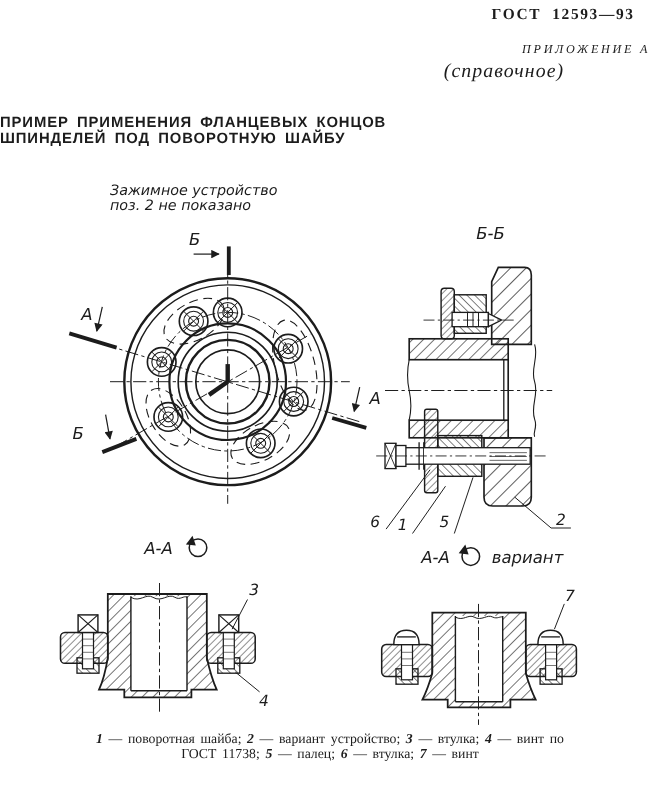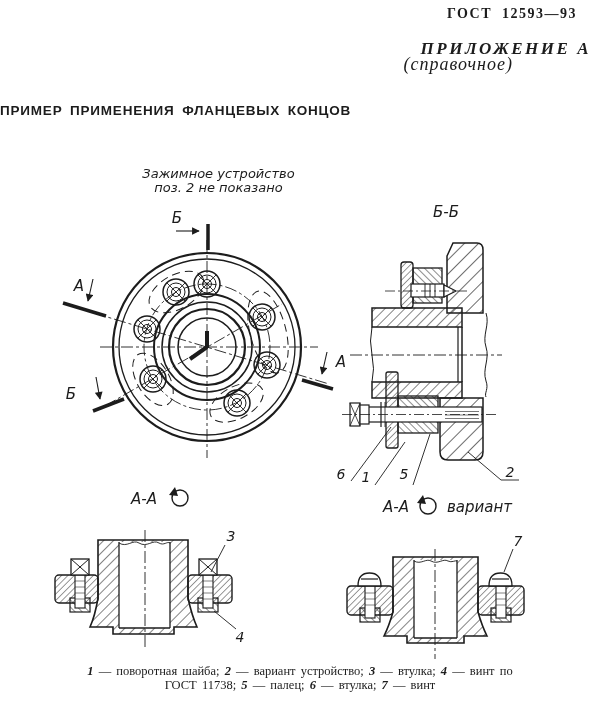--- a/index.html
+++ b/index.html
@@ -7,34 +7,34 @@
     width:600px;height:714px;position:relative;overflow:hidden;
     background:#ffffff;color:#1c1c1c;
     font-family:"Liberation Serif", serif;
   }
   .abs{position:absolute;}
   .doc-number{
     top:6px;right:23px;font-size:14px;font-weight:bold;
     letter-spacing:1.5px;word-spacing:5px;
   }
   .appendix{
-    top:39px;right:9px;font-size:17px;font-weight:bold;font-style:italic;
+    top:39px;right:9px;font-size:11px;font-weight:normal;font-style:italic;
     letter-spacing:2.5px;
   }
   .appendix-note{
     top:54px;right:87px;font-size:18px;font-style:italic;letter-spacing:1px;
   }
   .fig-title{
     top:103px;left:0;width:600px;text-align:left;
     font-family:"Liberation Sans", sans-serif;
     font-size:13.5px;font-weight:bold;line-height:15px;
     letter-spacing:0.8px;word-spacing:3px;
   }
   .draw-note{
-    top:167px;left:126px;width:185px;text-align:center;
+    top:167px;left:100px;width:185px;text-align:left;
     font-family:"DejaVu Sans", sans-serif;
     font-style:italic;font-size:13px;line-height:14px;
   }
   .legend{
     top:665px;left:0;width:600px;text-align:center;
     font-size:12.5px;line-height:13.5px;word-spacing:2px;
   }
   .legend .num{font-style:italic;font-weight:bold;}
   svg text{
     font-family:"DejaVu Sans", sans-serif;font-style:italic;
@@ -309,20 +309,21 @@
     <text class="num-lbl" x="518" y="546" text-anchor="middle" stroke="none">7</text>
   </g>
 </svg>
 
 <div class="abs doc-number">ГОСТ 12593—93</div>
 <div class="abs appendix">ПРИЛОЖЕНИЕ А</div>
 <div class="abs appendix-note">(справочное)</div>
 
 <div class="abs fig-title">
   <div>ПРИМЕР ПРИМЕНЕНИЯ ФЛАНЦЕВЫХ КОНЦОВ</div>
+  <div>ШПИНДЕЛЕЙ ПОД ПОВОРОТНУЮ ШАЙБУ</div>
 </div>
 
 <div class="abs draw-note">
   <div>Зажимное устройство</div>
   <div>поз. 2 не показано</div>
 </div>
 
 <div class="abs legend">
   <div><span class="num">1</span><span> — поворотная шайба; </span><span class="num">2</span><span> — вариант устройство; </span><span class="num">3</span><span> — втулка; </span><span class="num">4</span><span> — винт по</span></div>
   <div><span>ГОСТ 11738; </span><span class="num">5</span><span> — палец; </span><span class="num">6</span><span> — втулка; </span><span class="num">7</span><span> — винт</span></div>

